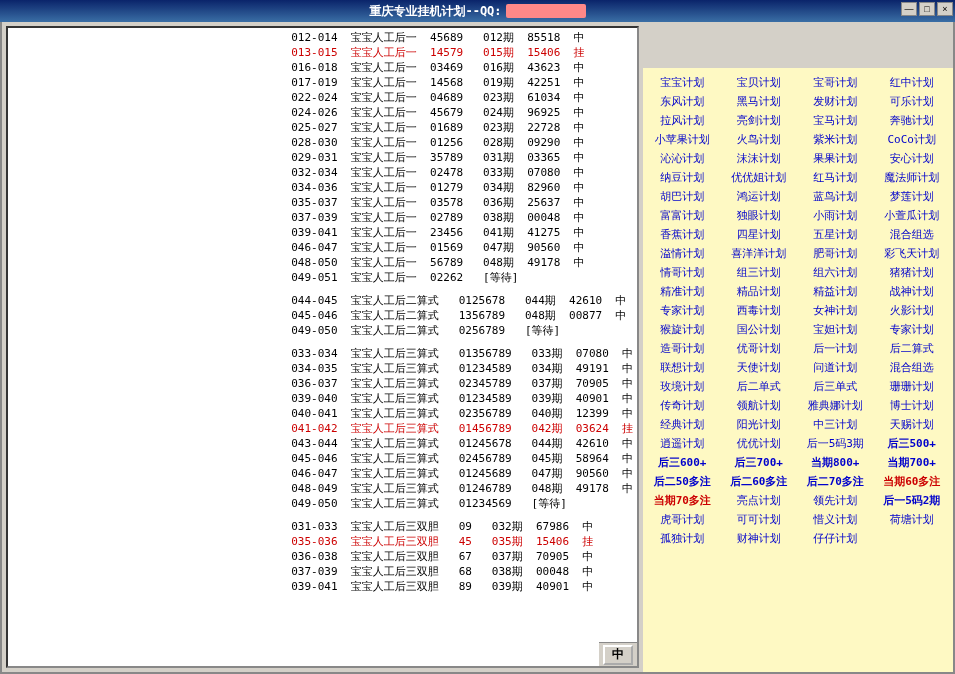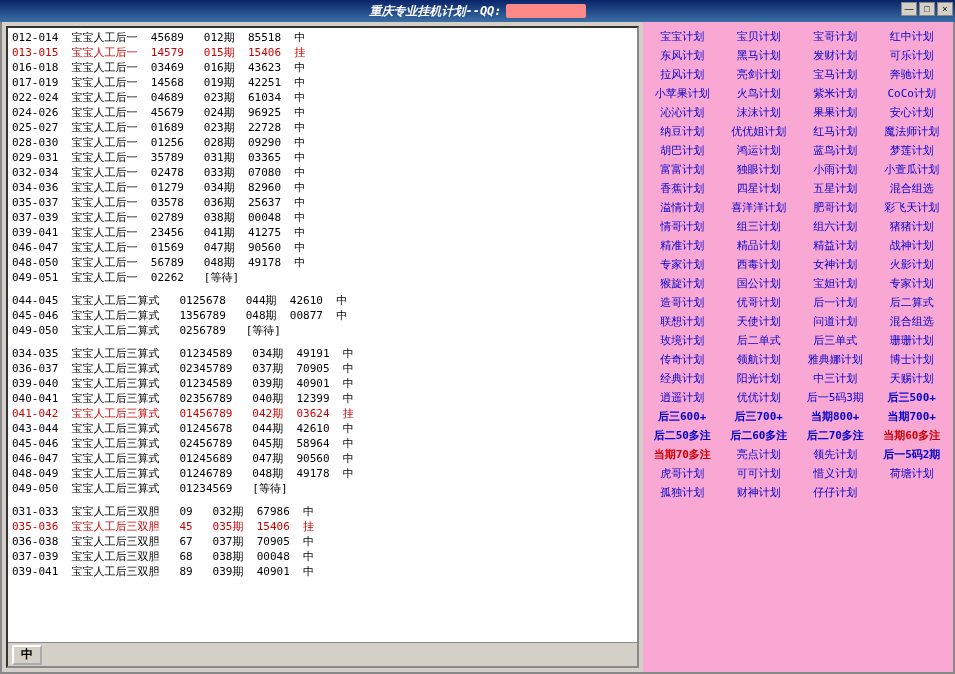--- a/index.html
+++ b/index.html
@@ -22,21 +22,20 @@
       align-items: center;
       justify-content: center;
       position: relative;
       font-size: 12px;
       font-weight: bold;
     }
     .title-bar-text {
       display: flex;
       align-items: center;
       gap: 4px;
-      font-style: italic;
     }
     .title-qq-box {
       background: #f88;
       color: #f00;
       padding: 1px 20px;
       font-size: 11px;
       border-radius: 2px;
       min-width: 80px;
       height: 14px;
       display: inline-block;
@@ -74,20 +73,21 @@
     
     .left-panel {
       flex: 1;
       background: white;
       border: 2px inset #888;
       margin: 4px;
       overflow: hidden;
       position: relative;
       display: flex;
       flex-direction: column;
+      align-items: flex-end;
     }
     .left-scroll-area {
       flex: 1;
       overflow-y: scroll;
       overflow-x: hidden;
       padding: 2px 4px;
     }
     .left-scroll-area::-webkit-scrollbar {
       width: 16px;
     }
@@ -127,24 +127,25 @@
       align-items: center;
       justify-content: center;
       font-size: 12px;
       font-weight: bold;
       cursor: pointer;
     }
 
     
     .right-panel {
       width: 310px;
-      background: #f9a8d4;
+      background: #fef9c3;
       padding: 4px 2px 4px 0;
       overflow-y: auto;
       overflow-x: hidden;
+      margin-top: 46px;
     }
     .right-grid {
       display: grid;
       grid-template-columns: repeat(4, 1fr);
       gap: 2px;
       padding: 2px;
     }
     .plan-link {
       color: #0000cc;
       font-size: 11px;
@@ -198,20 +199,21 @@
         <div class="text-line">037-039  宝宝人工后一  02789   038期  00048  中</div>
         <div class="text-line">039-041  宝宝人工后一  23456   041期  41275  中</div>
         <div class="text-line">046-047  宝宝人工后一  01569   047期  90560  中</div>
         <div class="text-line">048-050  宝宝人工后一  56789   048期  49178  中</div>
         <div class="text-line">049-051  宝宝人工后一  02262   [等待]</div>
         <div class="text-line empty">&nbsp;</div>
         <div class="text-line">044-045  宝宝人工后二算式   0125678   044期  42610  中</div>
         <div class="text-line">045-046  宝宝人工后二算式   1356789   048期  00877  中</div>
         <div class="text-line">049-050  宝宝人工后二算式   0256789   [等待]</div>
         <div class="text-line empty">&nbsp;</div>
+        <div class="text-line">033-034  宝宝人工后三算式   01356789   033期  07080  中</div>
         <div class="text-line">034-035  宝宝人工后三算式   01234589   034期  49191  中</div>
         <div class="text-line">036-037  宝宝人工后三算式   02345789   037期  70905  中</div>
         <div class="text-line">039-040  宝宝人工后三算式   01234589   039期  40901  中</div>
         <div class="text-line">040-041  宝宝人工后三算式   02356789   040期  12399  中</div>
         <div class="text-line red">041-042  宝宝人工后三算式   01456789   042期  03624  挂</div>
         <div class="text-line">043-044  宝宝人工后三算式   01245678   044期  42610  中</div>
         <div class="text-line">045-046  宝宝人工后三算式   02456789   045期  58964  中</div>
         <div class="text-line">046-047  宝宝人工后三算式   01245689   047期  90560  中</div>
         <div class="text-line">048-049  宝宝人工后三算式   01246789   048期  49178  中</div>
         <div class="text-line">049-050  宝宝人工后三算式   01234569   [等待]</div>

